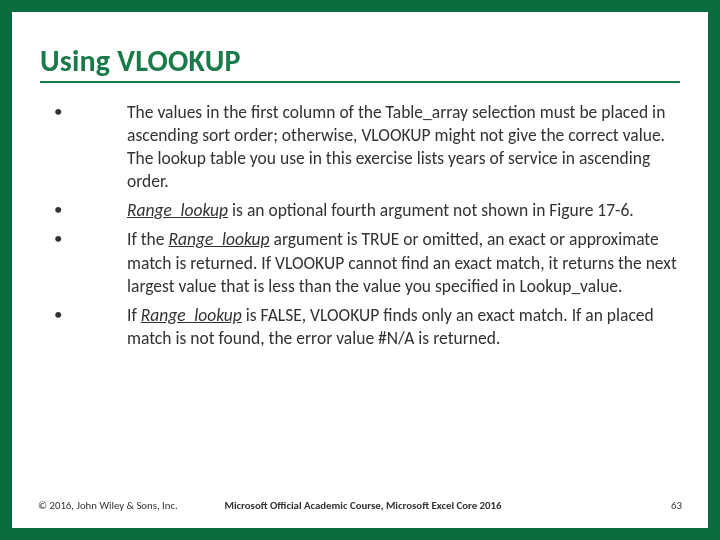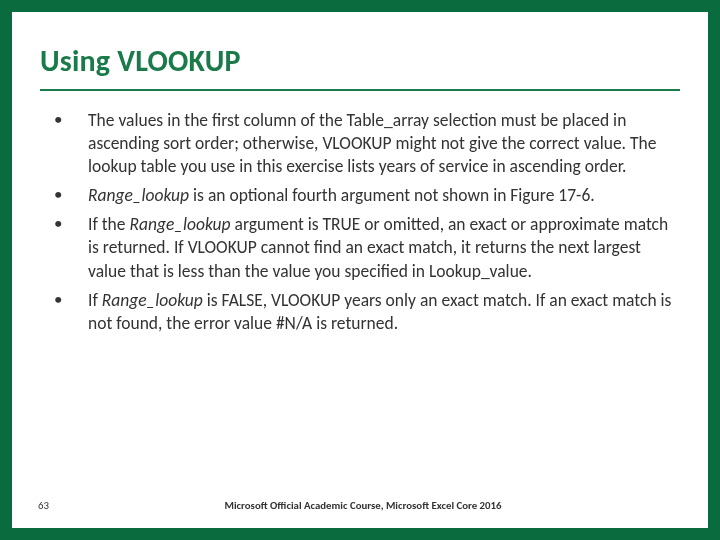--- a/index.html
+++ b/index.html
@@ -16,21 +16,21 @@
     width: 696px;
     height: 516px;
     position: relative;
     padding: 30px 28px 0 28px;
   }
   .title {
     color: #1a7a4a;
     font-size: 30px;
     font-weight: 600;
     border-bottom: 2px solid #1a7a4a;
-    padding-bottom: 10px;
+    padding-bottom: 2px;
     margin-bottom: 18px;
     letter-spacing: 0.2px;
   }
   .bullets {
     color: #333333;
     font-size: 17.5px;
     line-height: 1.32;
     padding-left: 8px;
   }
   .row {
@@ -40,23 +40,25 @@
   .bullet {
     width: 40px;
     flex-shrink: 0;
     text-align: left;
     padding-left: 6px;
     color: #333;
     font-size: 17px;
   }
   .txt {
     flex: 1;
+    margin-left: 39px;
   }
   .txt em {
     font-style: italic;
+    text-decoration: underline;
   }
   .footer {
     position: absolute;
     left: 26px;
     right: 26px;
     bottom: 16px;
     display: flex;
     justify-content: space-between;
     align-items: baseline;
     font-size: 10.8px;
@@ -92,23 +94,24 @@
       <div class="txt"><em>Range_lookup</em><span> is an optional fourth argument not shown in Figure 17-6.</span></div>
     </div>
 
     <div class="row">
       <div class="bullet">•</div>
       <div class="txt"><span>If the </span><em>Range_lookup</em><span> argument is TRUE or omitted, an exact or approximate match is returned. If VLOOKUP cannot find an exact match, it returns the next largest value that is less than the value you specified in Lookup_value.</span></div>
     </div>
 
     <div class="row">
       <div class="bullet">•</div>
-      <div class="txt"><span>If </span><em>Range_lookup</em><span> is FALSE, VLOOKUP years only an exact match. If an exact match is not found, the error value #N/A is returned.</span></div>
+      <div class="txt"><span>If </span><em>Range_lookup</em><span> is FALSE, VLOOKUP finds only an exact match. If an placed match is not found, the error value #N/A is returned.</span></div>
     </div>
 
   </div>
 
   <div class="footer">
+    <span class="left">© 2016, John Wiley &amp; Sons, Inc.</span>
     <span class="center">Microsoft Official Academic Course, Microsoft Excel Core 2016</span>
     <span class="right">63</span>
   </div>
 
 </div>
 
 </body></html>

